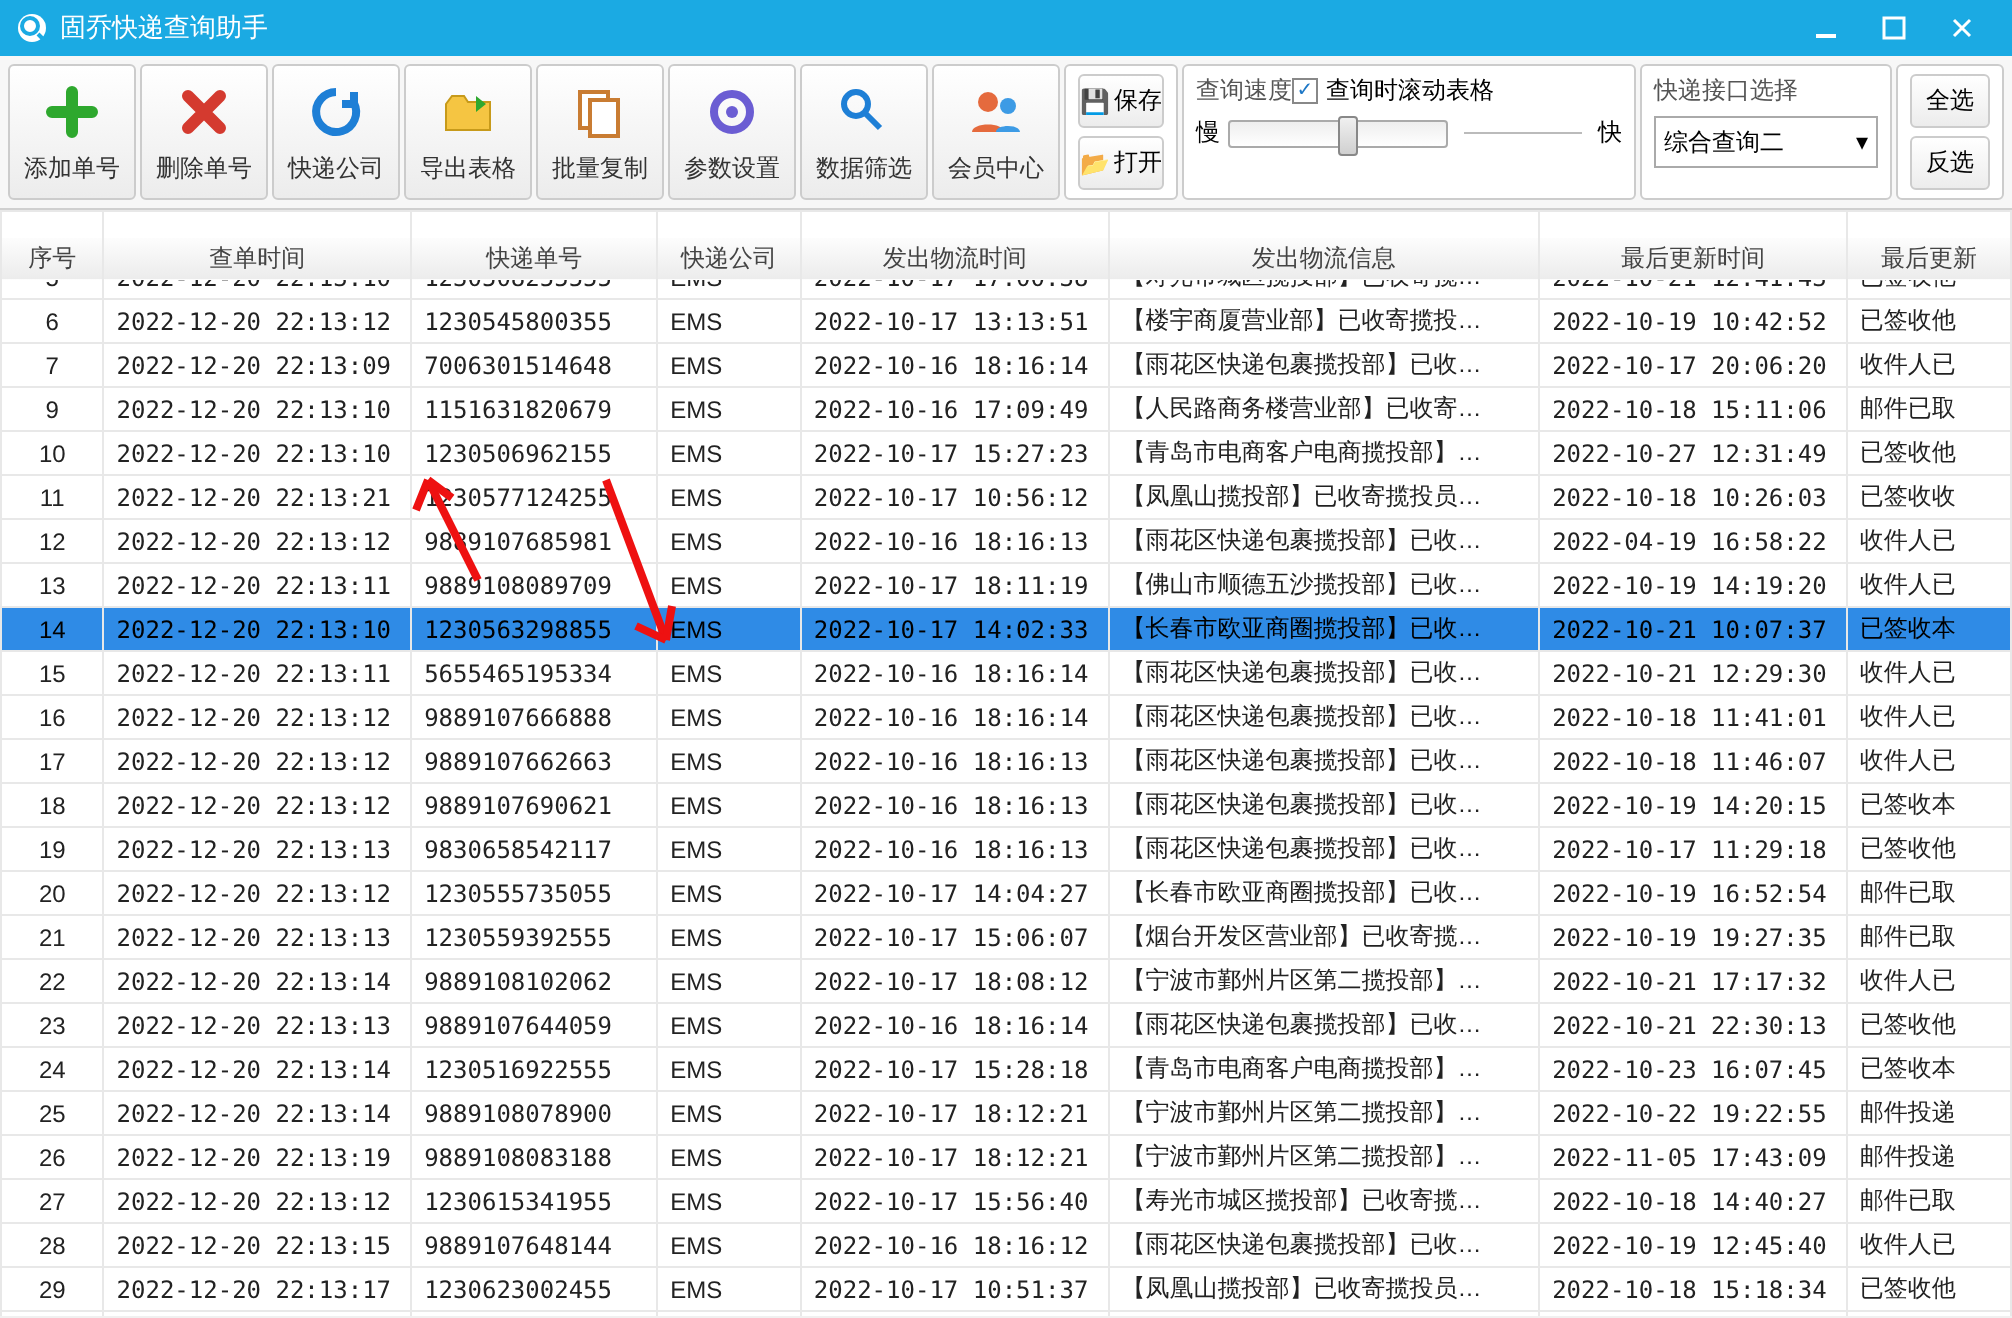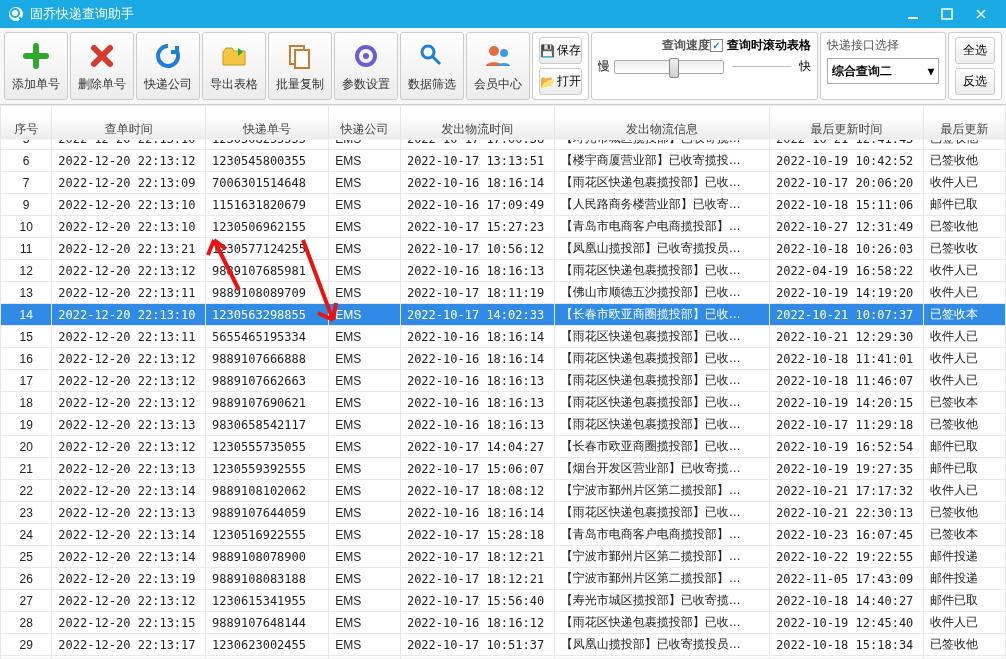--- a/index.html
+++ b/index.html
@@ -14,33 +14,33 @@
 .tbtn { min-width: 64px; height: 68px; border: 1px solid #ccc; background: linear-gradient(#fff,#ececec); border-radius: 3px; display: flex; flex-direction: column; align-items: center; justify-content: center; gap: 4px; cursor: pointer; }
 .tbtn .ticon { width: 32px; height: 32px; display: flex; align-items: center; justify-content: center; }
 .tbtn .tlabel { font-size: 12px; color: #333; font-family: Liberation Mono, monospace; }
 
 .sidebox { border: 1px solid #ccc; border-radius: 3px; background: #fff; padding: 4px 6px; display: flex; flex-direction: column; gap: 4px; height: 68px; }
 .sidebox.small { align-items: center; justify-content: center; min-width: 40px; }
 .sidebox .hdr { color: #555; font-size: 12px; }
 .speedrow { display: flex; align-items: center; gap: 4px; }
 .slider { width: 110px; height: 14px; border: 1px solid #aaa; border-radius: 2px; background: linear-gradient(#eee,#fff); position: relative; }
 .slider .thumb { position: absolute; left: 50%; top: -3px; width: 10px; height: 20px; background: linear-gradient(#f0f0f0,#d0d0d0); border: 1px solid #888; border-radius: 2px; }
-.combo { border: 1px solid #aaa; height: 22px; width: 112px; display: flex; align-items: center; padding: 12px 4px; justify-content: space-between; background: #fff; font-weight: bold; }
+.combo { border: 1px solid #aaa; height: 22px; width: 112px; display: flex; align-items: center; padding: 12px 4px; justify-content: space-between; background: #fff; }
 
 .smallbtn { border: 1px solid #ccc; background: linear-gradient(#fff,#ececec); border-radius: 3px; height: 30px; min-width: 40px; font-size: 12px; display: flex; align-items: center; justify-content: center; cursor: pointer; }
 .checkbox { display: inline-flex; align-items: center; gap: 4px; }
 .checkbox .box { width: 13px; height: 13px; border: 1px solid #888; background: #fff; display: inline-flex; align-items: center; justify-content: center; color: #1d77c6; font-size: 10px; line-height: 1; }
 
 .gridwrap { position: relative; overflow: auto; height: calc(659px - 28px - 78px); background: #fff; }
 table { border-collapse: collapse; width: 100%; table-layout: fixed; }
 th, td { border: 1px solid #e8e8e8; padding: 2px 6px; height: 22px; white-space: nowrap; overflow: hidden; text-overflow: ellipsis; font-size: 12px; color: #222; }
 th { background: linear-gradient(#fdfdfd,#ececec); color: #444; font-weight: normal; position: sticky; top: 13px; }
 td.num { text-align: center; }
 td.mono { font-family: "Consolas","SimSun",monospace; }
-tr.sel td { background: #2f8be6; color: #ffffff; }
+tr.sel td { background: #2f8be6; color: #000000; }
 
 .arrow { position: absolute; pointer-events: none; }
 .arrow.a1 { left: 204px; top: 130px; width: 40px; height: 60px; }
 .arrow.a2 { left: 298px; top: 130px; width: 40px; height: 90px; }
 </style>
 </head>
 <body>
 
 <div class="titlebar">
   <span class="icon-app">
@@ -147,21 +147,21 @@
       <span style="margin-right:2px;">💾</span>
       <span>保存</span>
     </div>
     <div class="smallbtn">
       <span style="margin-right:2px;">📂</span>
       <span>打开</span>
     </div>
   </div>
 
   <div class="sidebox" style="flex:1;">
-    <div style="display:flex;justify-content:flex-end;align-items:center;font-weight:bold;">
+    <div style="display:flex;justify-content:flex-start;align-items:center;">
       <span class="hdr">查询速度</span>
       <label class="checkbox">
         <span class="box">✓</span>
         <span>查询时滚动表格</span>
       </label>
     </div>
     <div class="speedrow">
       <span>慢</span>
       <div class="slider">
           <div class="thumb"></div>

